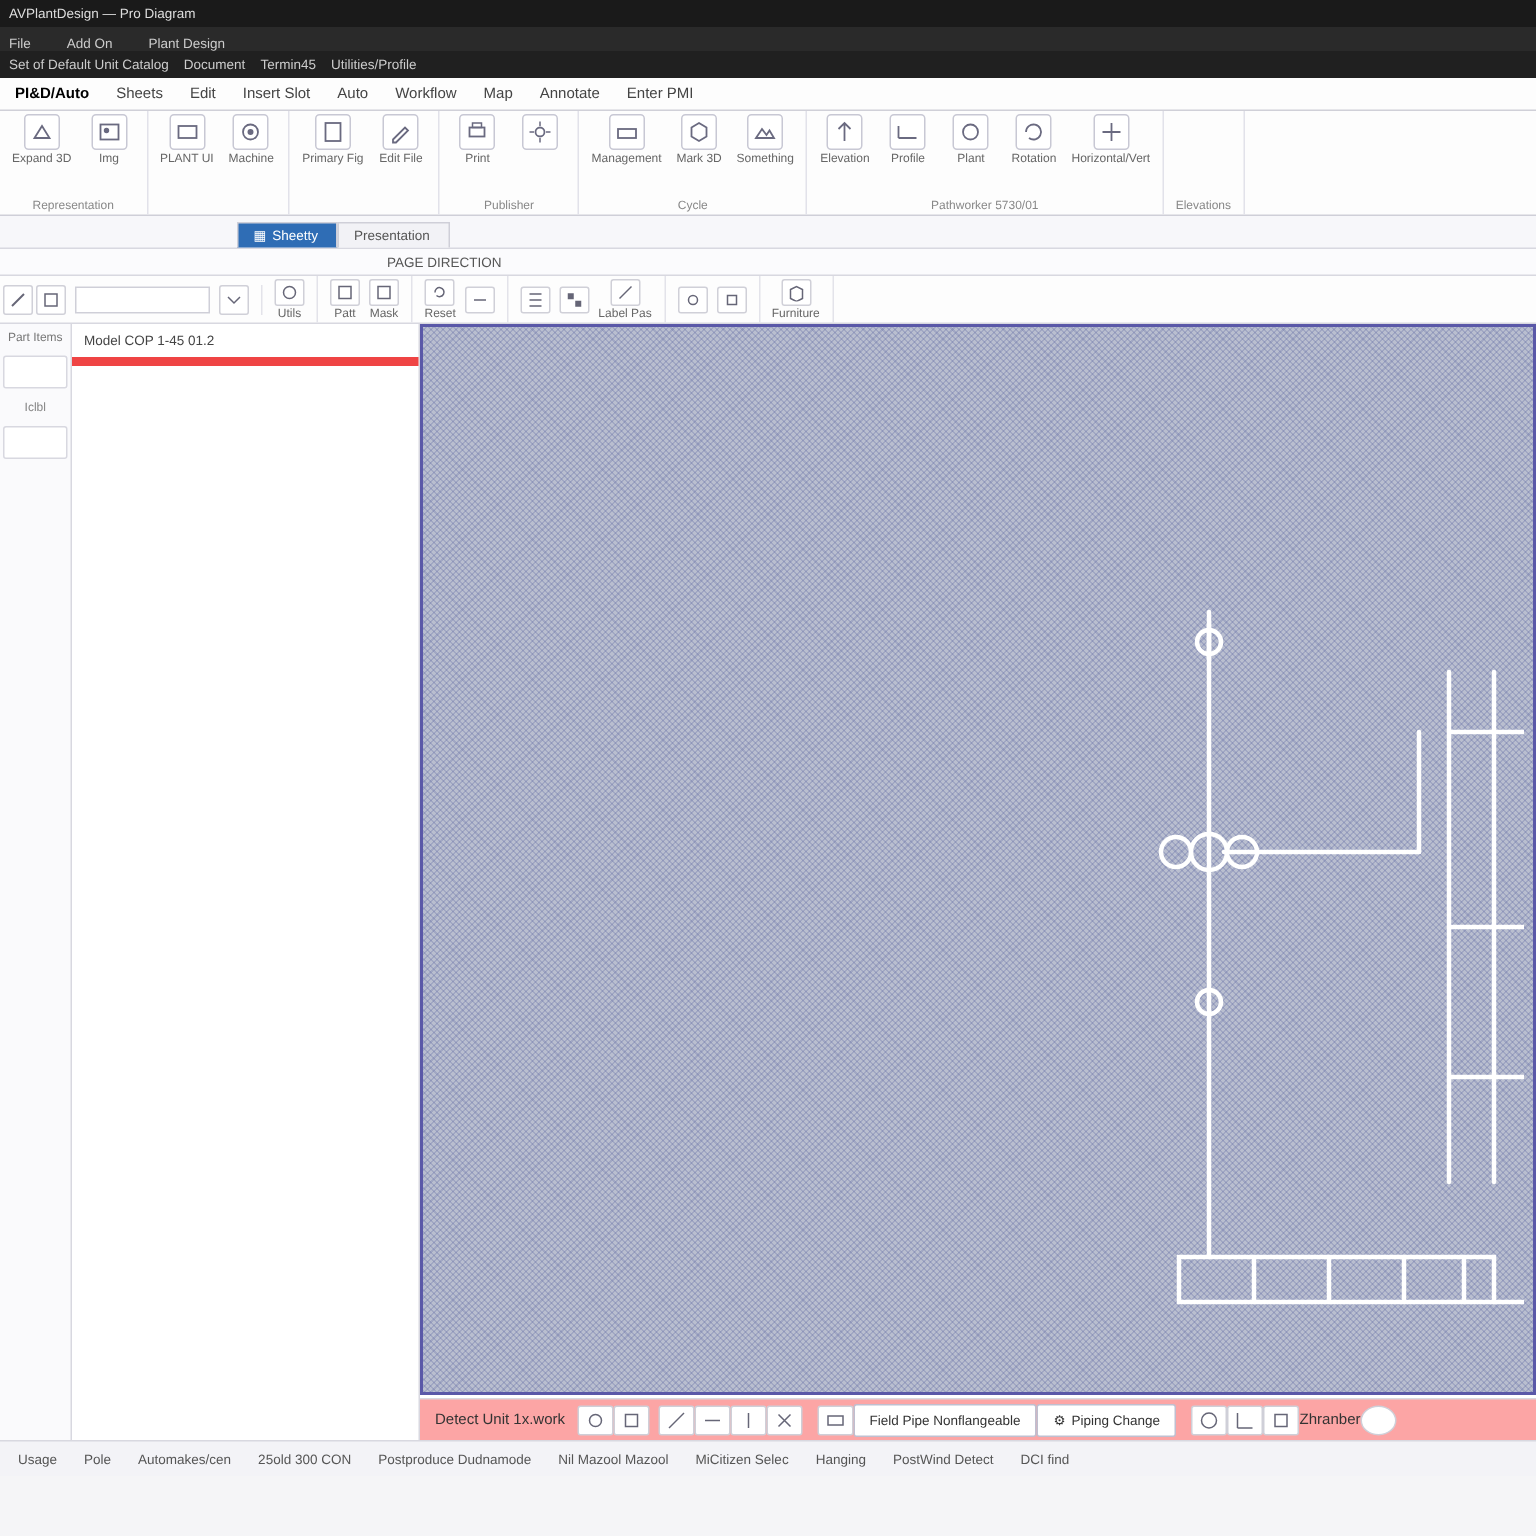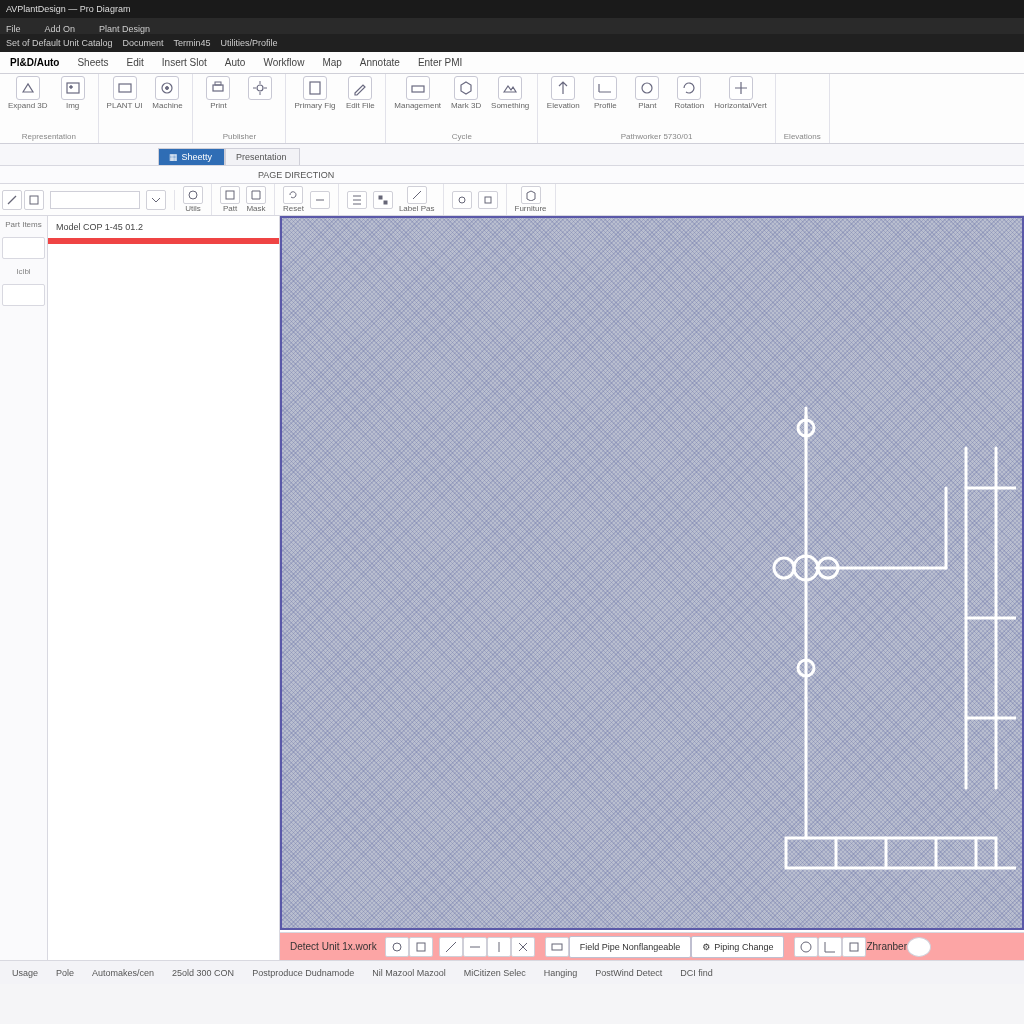--- a/index.html
+++ b/index.html
@@ -130,58 +130,58 @@
           <div class="lbl">Machine</div>
         </div>
     </div>
     <div class="rlabel"></div>
   </div>
   <div class="rgroup">
     <div class="row">
       <div class="ritem">
           <div class="ic">
             <svg viewBox="0 0 16 16">
+              <rect x="3" y="2" width="10" height="12" fill="none" stroke-width="1.2"></rect>
+            </svg>
+          </div>
+          <div class="lbl">Primary Fig</div>
+        </div>
+      <div class="ritem">
+          <div class="ic">
+            <svg viewBox="0 0 16 16">
+              <path d="M3 13l8-8 2 2-8 8H3v-2z" fill="none" stroke-width="1.2"></path>
+            </svg>
+          </div>
+          <div class="lbl">Edit File</div>
+        </div>
+    </div>
+    <div class="rlabel"></div>
+  </div>
+  <div class="rgroup">
+    <div class="row">
+      <div class="ritem">
+          <div class="ic">
+            <svg viewBox="0 0 16 16">
               <rect x="3" y="5" width="10" height="6" fill="none" stroke-width="1.2"></rect>
               <rect x="5" y="2" width="6" height="3" fill="none" stroke-width="1"></rect>
             </svg>
           </div>
           <div class="lbl">Print</div>
         </div>
       <div class="ritem">
           <div class="ic">
             <svg viewBox="0 0 16 16">
               <circle cx="8" cy="8" r="3" fill="none" stroke-width="1.2"></circle>
               <path d="M8 1v3M8 12v3M1 8h3M12 8h3" stroke-width="1"></path>
             </svg>
           </div>
           <div class="lbl"></div>
         </div>
     </div>
     <div class="rlabel">Publisher</div>
-  </div>
-  <div class="rgroup">
-    <div class="row">
-      <div class="ritem">
-          <div class="ic">
-            <svg viewBox="0 0 16 16">
-              <rect x="3" y="2" width="10" height="12" fill="none" stroke-width="1.2"></rect>
-            </svg>
-          </div>
-          <div class="lbl">Primary Fig</div>
-        </div>
-      <div class="ritem">
-          <div class="ic">
-            <svg viewBox="0 0 16 16">
-              <path d="M3 13l8-8 2 2-8 8H3v-2z" fill="none" stroke-width="1.2"></path>
-            </svg>
-          </div>
-          <div class="lbl">Edit File</div>
-        </div>
-    </div>
-    <div class="rlabel"></div>
   </div>
   <div class="rgroup">
     <div class="row">
       <div class="ritem">
           <div class="ic">
             <svg viewBox="0 0 16 16">
               <rect x="2" y="6" width="12" height="6" fill="none" stroke-width="1.2"></rect>
             </svg>
           </div>
           <div class="lbl">Management</div>

